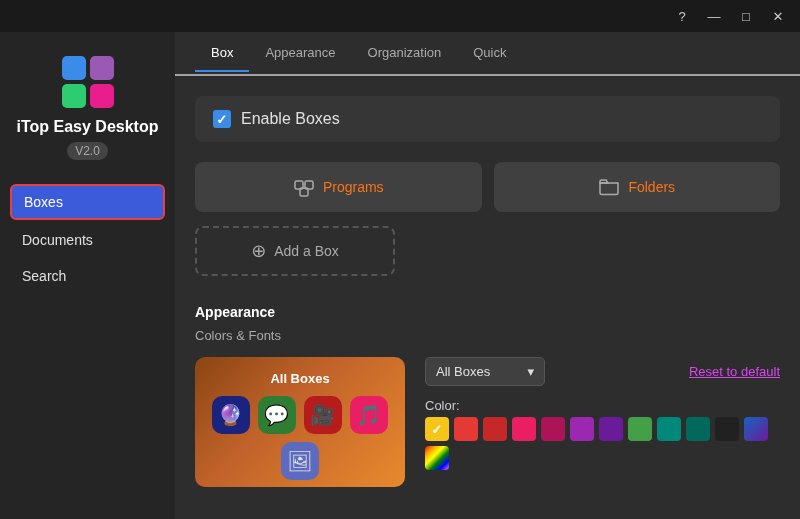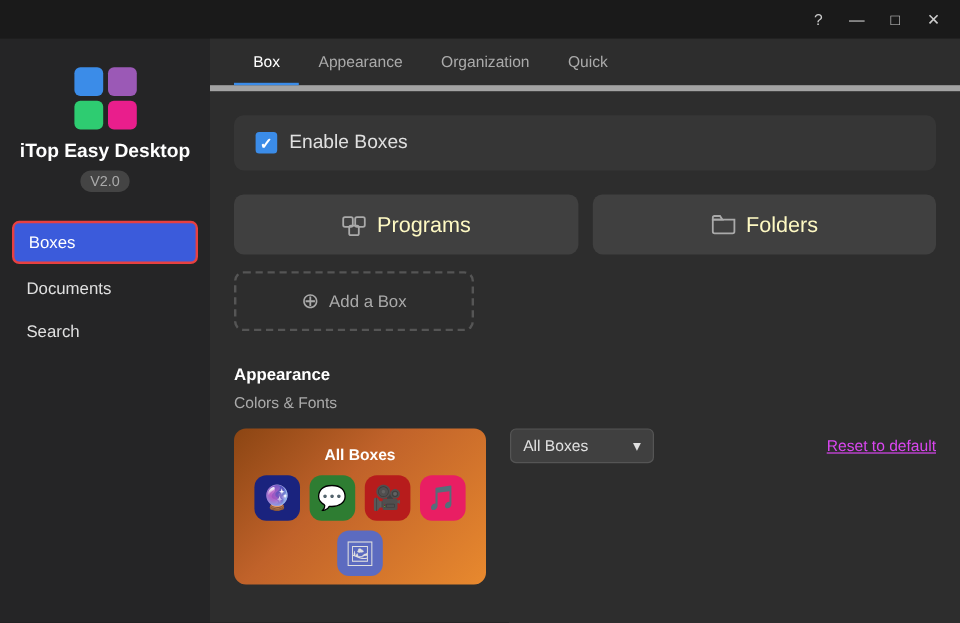--- a/index.html
+++ b/index.html
@@ -116,21 +116,21 @@
       flex-direction: column;
       overflow: hidden;
     }
 
     
     .tabs {
       display: flex;
       align-items: center;
       padding: 0 20px;
       background: #2d2d2d;
-      border-bottom: 5px solid #a3a3a3;
+      border-bottom: 2px solid #a3a3a3;
       height: 44px;
       flex-shrink: 0;
     }
     .tab {
       padding: 10px 16px;
       font-size: 13px;
       cursor: pointer;
       color: #aaa;
       border-bottom: 2px solid transparent;
       margin-bottom: -1px;
@@ -186,22 +186,22 @@
     .box-type-btn {
       flex: 1;
       background: #404040;
       border: none;
       border-radius: 8px;
       padding: 14px 10px;
       display: flex;
       align-items: center;
       justify-content: center;
       gap: 8px;
-      color: #fef9c3;
-      font-size: 18px;
+      color: #f97316;
+      font-size: 14px;
       cursor: pointer;
     }
     .box-icon {
       width: 22px;
       height: 22px;
       display: inline-flex;
       align-items: center;
       justify-content: center;
     }
 
@@ -446,18 +446,36 @@
 
         <div class="colors-controls">
           <div class="dropdown-row">
             <div class="dropdown">
               <span>All Boxes</span>
               <span>▾</span>
             </div>
             <span class="reset-link">Reset to default</span>
           </div>
 
+          <div>
+            <div class="color-label">Color:</div>
+            <div class="color-swatches">
+              <div class="swatch selected" style="background:#f5c518;"></div>
+              <div class="swatch" style="background:#e53935;"></div>
+              <div class="swatch" style="background:#c62828;"></div>
+              <div class="swatch" style="background:#e91e63;"></div>
+              <div class="swatch" style="background:#ad1457;"></div>
+              <div class="swatch" style="background:#9c27b0;"></div>
+              <div class="swatch" style="background:#6a1b9a;"></div>
+              <div class="swatch" style="background:#43a047;"></div>
+              <div class="swatch" style="background:#00897b;"></div>
+              <div class="swatch" style="background:#00695c;"></div>
+              <div class="swatch" style="background:#212121;"></div>
+              <div class="swatch" style="background:linear-gradient(135deg,#1565c0,#6a1b9a);"></div>
+              <div class="swatch rainbow"></div>
+            </div>
+          </div>
         </div>
 
       </div>
     </div>
   </div>
 </div>
 
 </body></html>

